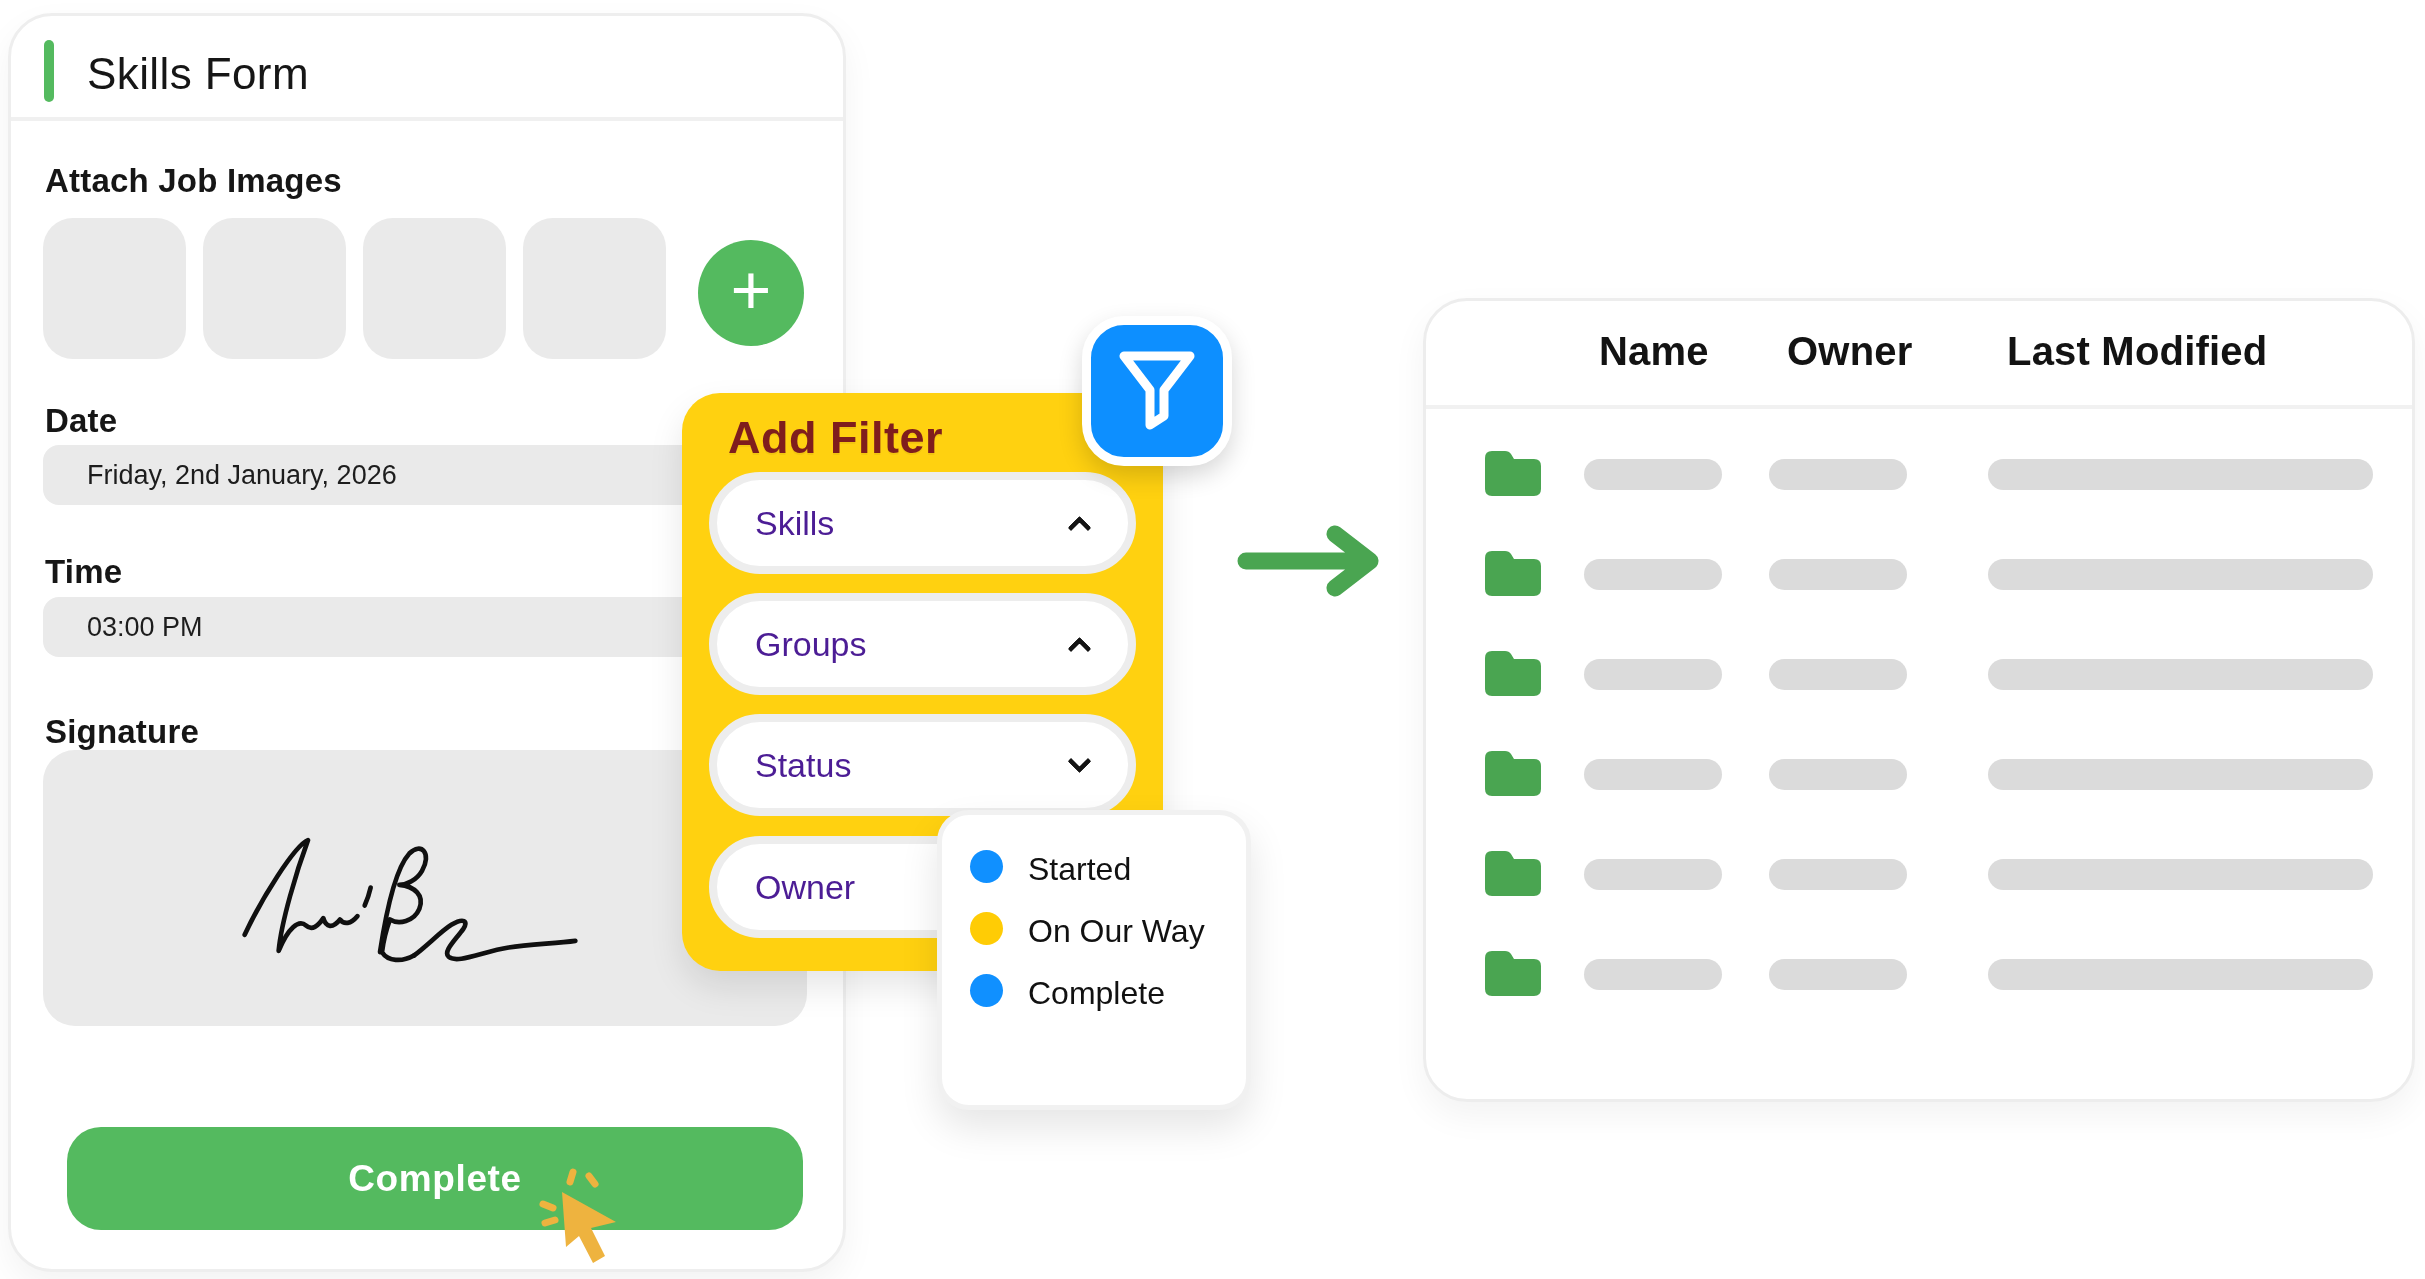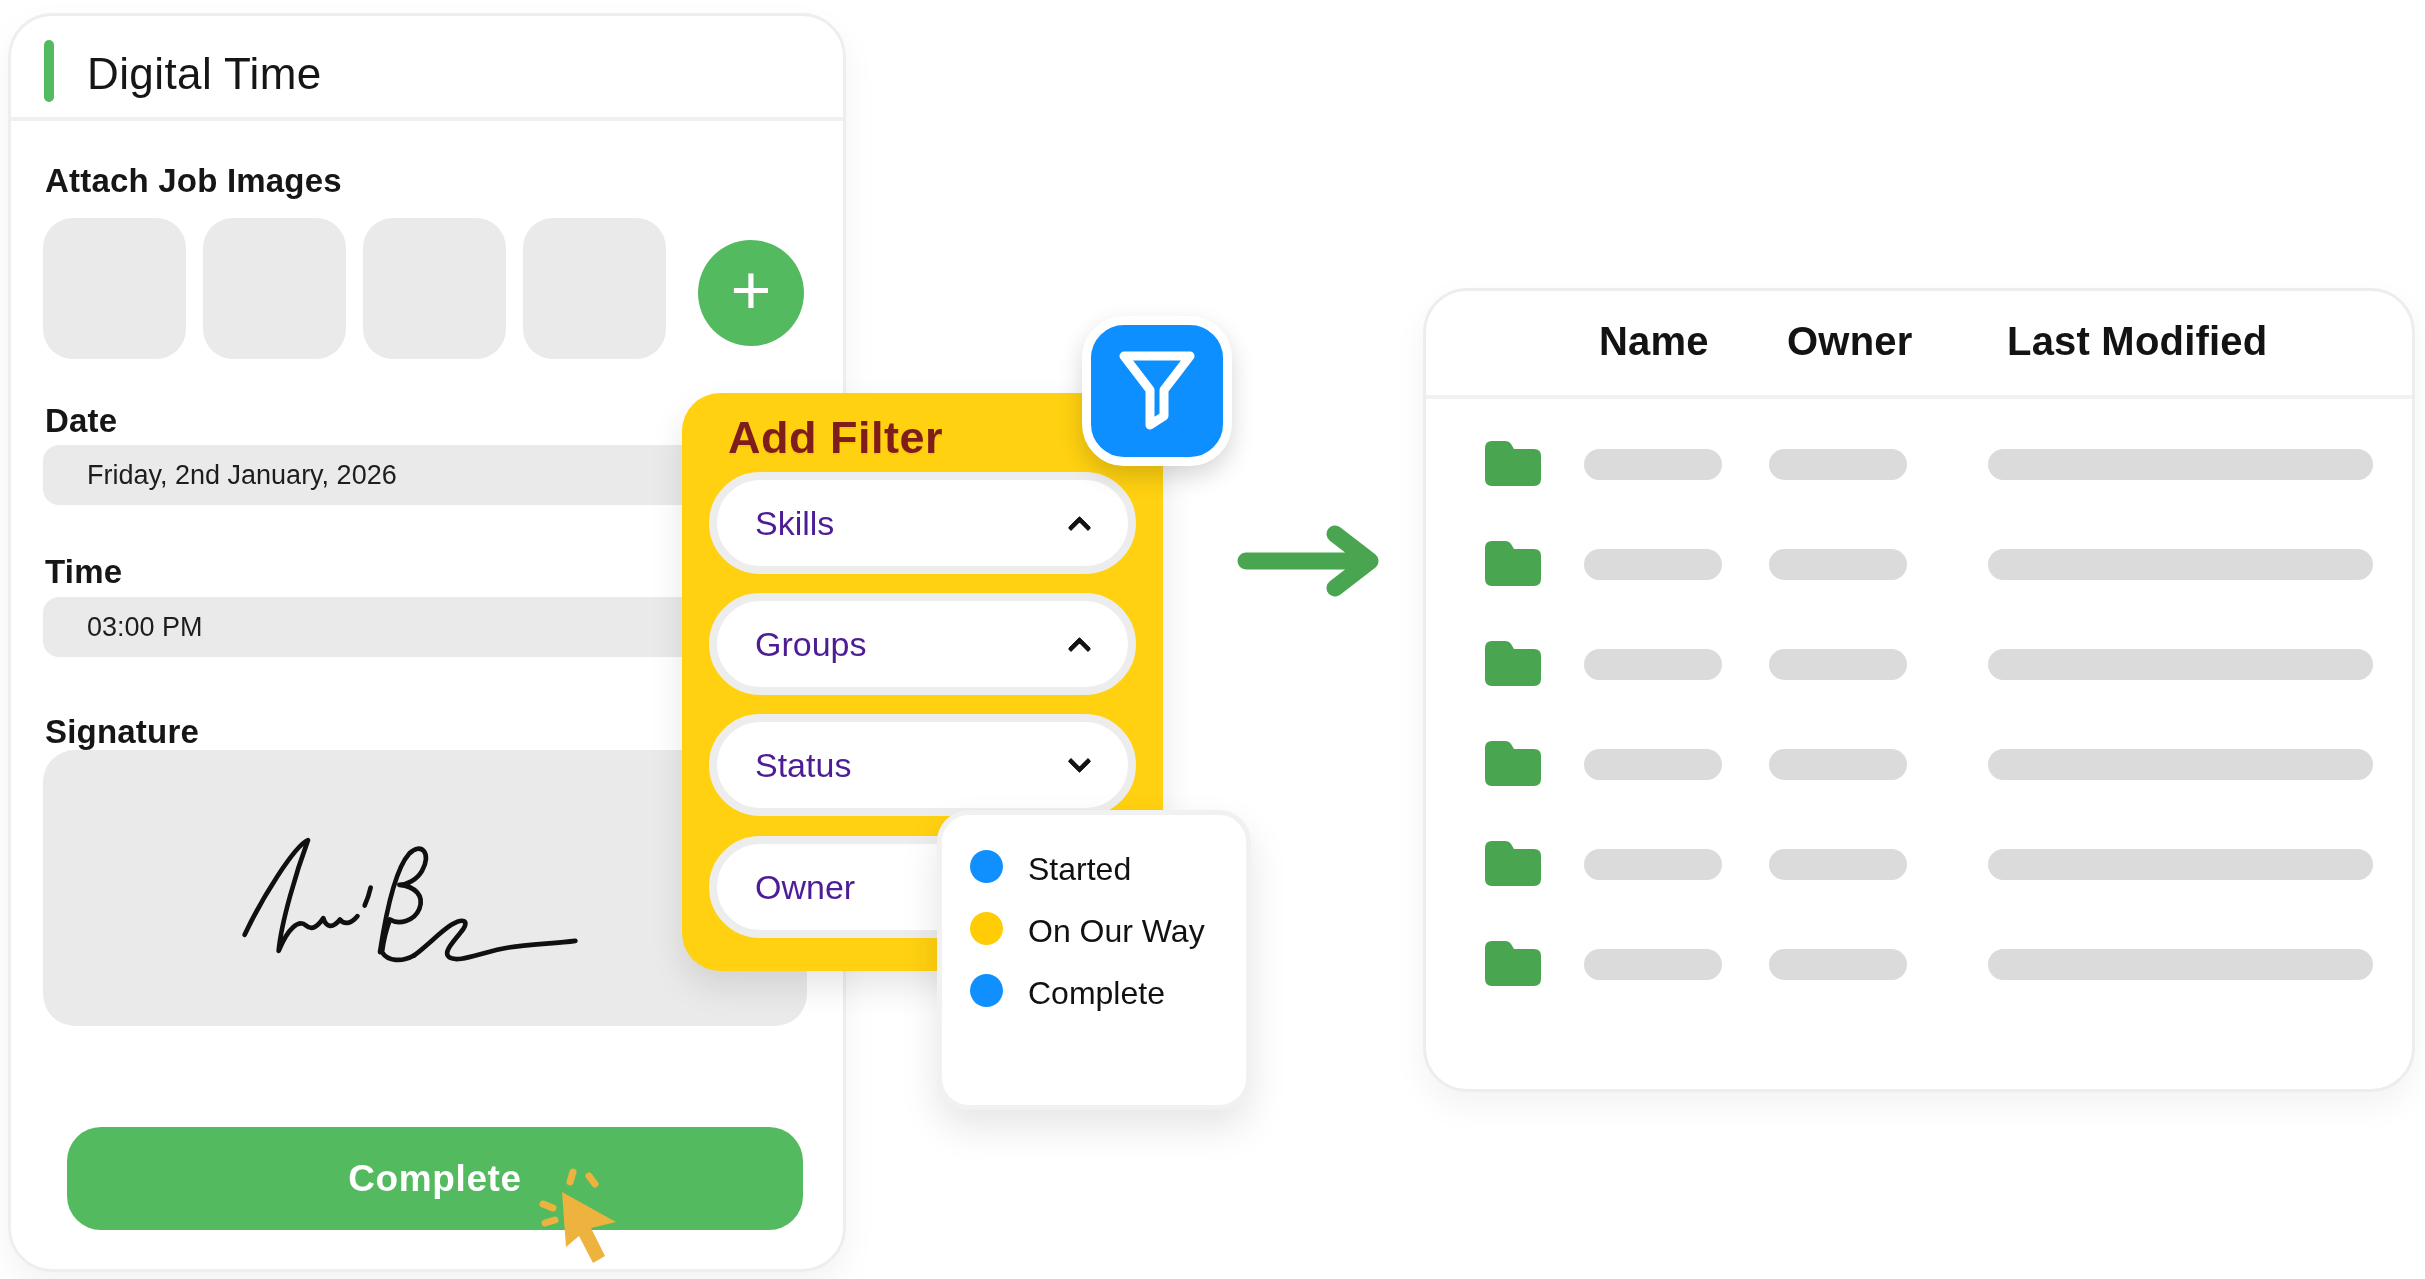--- a/index.html
+++ b/index.html
@@ -86,21 +86,21 @@
   }
   .menu-item { height:62px; display:flex; align-items:center; gap:25px; cursor:pointer; }
   .status-dot { width:33px; height:33px; border-radius:50%; flex:0 0 auto; }
   .menu-label { font-size:32px; font-weight:500; color:#111;margin-top:7px; }
 
   
   .flow-arrow { left:1237px; top:524px; }
 
   
   .table-card {
-    left:1423px; top:288px; width:992px; height:804px; background:#fff;
+    left:1423px; top:298px; width:992px; height:804px; background:#fff;
     border:3px solid #ededed; border-radius:44px;
     box-shadow:0 14px 34px rgba(0,0,0,.05);
   }
   .th { top:28px; font-size:40px; font-weight:700; color:#131313; letter-spacing:.2px; }
   .th-name  { left:173px; } .th-owner { left:361px; } .th-last { left:581px; }
   .table-divider { left:0; right:0; top:104px; height:4px; background:#f1f1f1; }
   .rows { left:59px; top:148px; right:0; }
   .t-row { position:relative; height:100px; }
   .folder { position:absolute; left:0; top:0; }
   .bar { position:absolute; top:10px; height:31px; border-radius:16px; background:#dbdbdb; }
@@ -108,21 +108,21 @@
   .bar-owner { left:284px; width:138px; }
   .bar-last  { left:503px; width:385px; }
 </style>
 </head>
 <body>
 
 <div id="stage">
 
   <section class="abs form-card">
     <div class="abs accent-bar"></div>
-    <h1 class="abs form-title">Digital Time</h1>
+    <h1 class="abs form-title">Skills Form</h1>
     <div class="abs form-divider"></div>
 
     <div class="abs field-label attach-label">Attach Job Images</div>
 
     <div class="abs slot-row">
 
         <div class="img-slot"></div>
 
         <div class="img-slot"></div>
 

